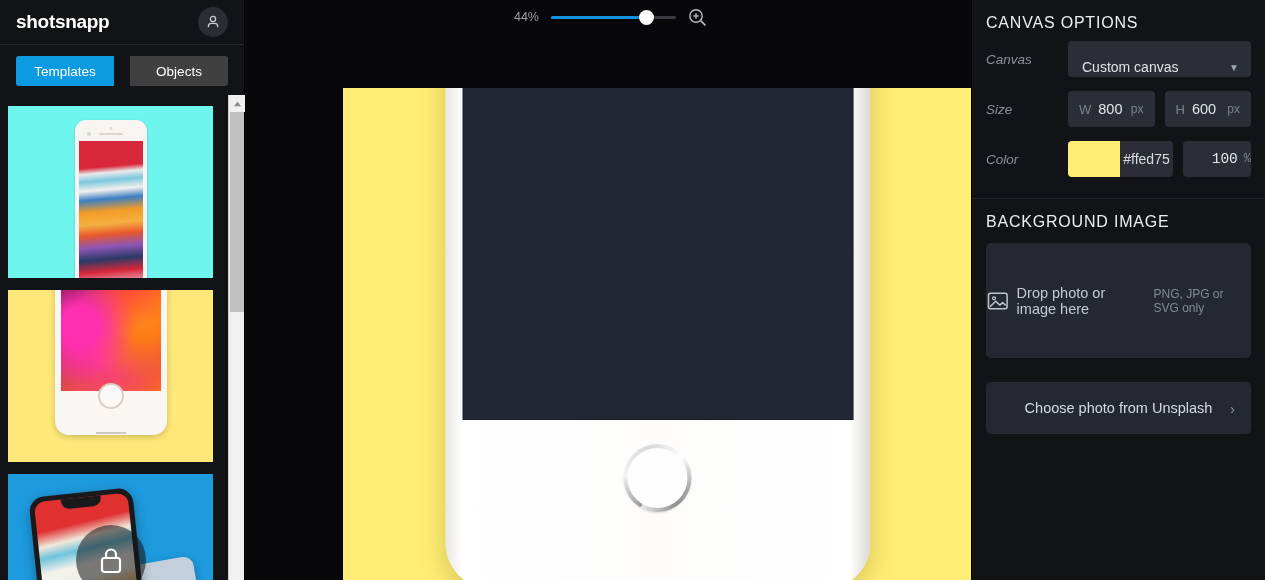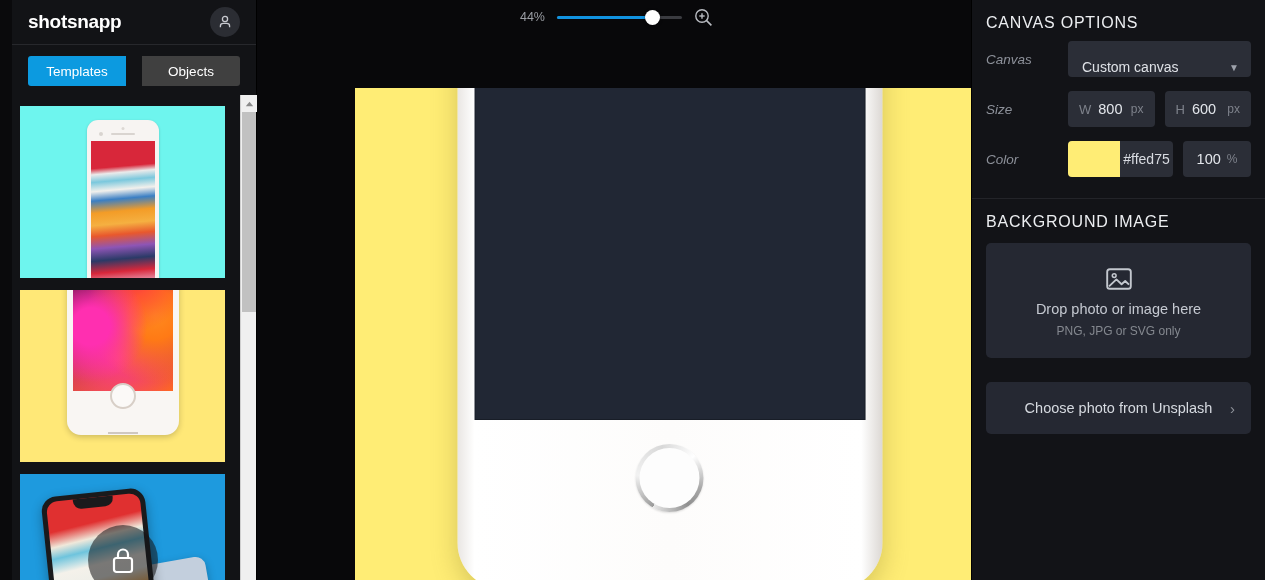--- a/index.html
+++ b/index.html
@@ -9,21 +9,20 @@
     font-family: "Liberation Sans", sans-serif;
     -webkit-font-smoothing: antialiased;
   }
   .app { position: relative; width: 1265px; height: 580px; display: flex; }
 
   
   .sidebar {
     position: relative; width: 245px; height: 580px;
     background: #121316; flex: 0 0 245px;
     border-right: 1px solid #000;
-    margin-left: 12px;
   }
   .brand-bar {
     height: 45px; display: flex; align-items: center;
     justify-content: space-between; padding: 0 16px;
     border-bottom: 1px solid #27282c; background: #121316;
   }
   .brand-logo {
     font-size: 19px; font-weight: bold; color: #ffffff;
     letter-spacing: -0.3px;
   }
@@ -260,25 +259,25 @@
   .num-value { font-size: 14.5px; color: #e3e6eb; flex: 1; }
   .num-suffix { font-size: 12px; color: #7e828b; }
   .color-field {
     flex: 1; padding: 0; overflow: hidden; cursor: pointer;
   }
   .swatch { width: 52px; height: 36px; background: #ffed75; flex: 0 0 52px; }
   .color-hex {
     flex: 1; text-align: center; font-size: 14px; color: #d8dbe1;
   }
   .opacity-field {
-    flex: 0 0 68px; justify-content: center; gap: 6px; cursor: text;
+    flex: 0 0 68px; justify-content: flex-end; gap: 6px; cursor: text; font-family: Liberation Mono, monospace;
   }
   .dropzone {
     margin: 10px 14px 0 14px; height: 115px; background: #252832;
-    border-radius: 5px; display: flex; flex-direction: column;
+    border-radius: 5px; display: flex; flex-direction: row;
     align-items: center; justify-content: center; gap: 7px; cursor: pointer;
   }
   .dz-main { font-size: 14.5px; color: #c5c9d1; }
   .dz-sub { font-size: 12px; color: #84888f; }
   .unsplash-btn {
     margin: 24px 14px 0 14px; height: 52px; background: #252832;
     border-radius: 5px; display: flex; align-items: center;
     justify-content: center; position: relative; cursor: pointer;
   }
   .unsplash-label { font-size: 14.5px; color: #d6dae0; }

